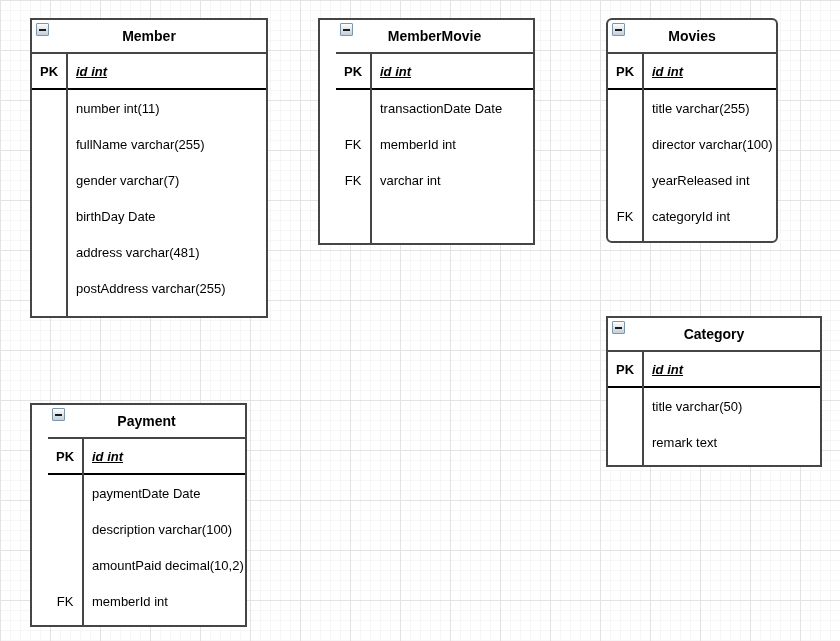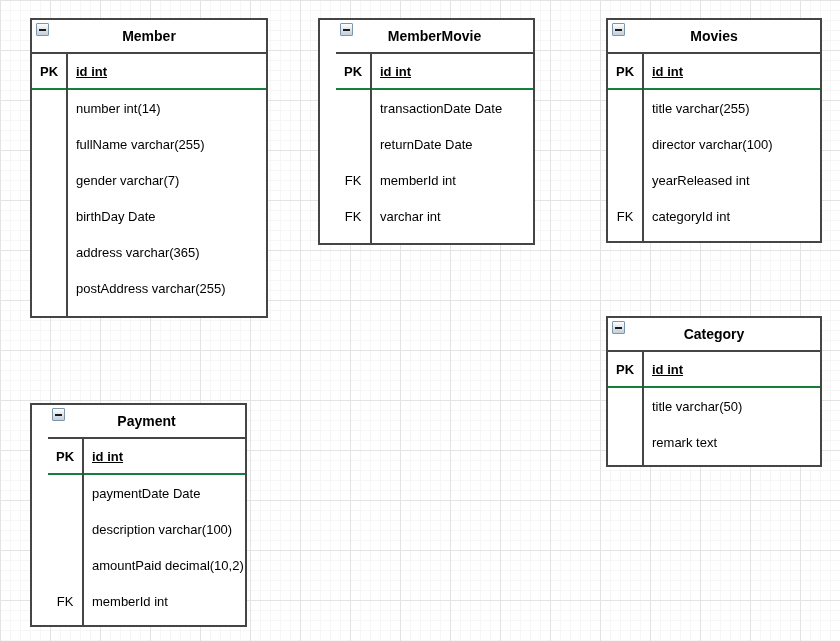--- a/index.html
+++ b/index.html
@@ -19,21 +19,21 @@
       linear-gradient(to bottom,#f6f6f6 1px,transparent 1px);
     background-size:50px 50px,50px 50px,10px 10px,10px 10px;
   }
   .tbl{
     position:absolute;box-sizing:border-box;
     background:#ffffff;border:2px solid #454545;
     display:flex;flex-direction:column;
   }
   #t-member     {left:30px; top:18px; width:238px;height:300px;}
   #t-membermovie{left:318px;top:18px; width:217px;height:227px;padding-left:16px;}
-  #t-movies     {left:606px;top:18px; width:216px;height:225px;}
+  #t-movies     {left:606px;top:18px; width:172px;height:225px;border-radius:6px;}
   #t-category   {left:606px;top:316px;width:216px;height:151px;}
   #t-payment    {left:30px; top:403px;width:217px;height:224px;padding-left:16px;}
 
   .tbl-header{
     position:relative;flex:0 0 32px;height:32px;
     border-bottom:2px solid #454545;
     display:flex;align-items:center;justify-content:center;
     font-weight:bold;font-size:14px;
   }
   .collapse-btn{
@@ -41,24 +41,24 @@
     box-sizing:border-box;border:1px solid #7e96ab;border-radius:1px;
     background:linear-gradient(180deg,#fdfdfd 0%,#c3cfda 100%);
     display:flex;align-items:center;justify-content:center;
     cursor:pointer;
   }
   .collapse-btn .bar{width:7px;height:2px;background:#1a1a1a;}
 
   .tbl-lower{position:relative;flex:1;display:flex;flex-direction:column;overflow:hidden;}
   .vline{position:absolute;left:34px;top:0;bottom:0;width:2px;background:#454545;}
   .row{display:flex;height:36px;flex:0 0 36px;align-items:center;font-size:13px;}
-  .row.pk{height:34px;flex:0 0 34px;border-bottom:2px solid #15803d;font-weight:bold;}
+  .row.pk{height:34px;flex:0 0 34px;border-bottom:2px solid #000000;font-weight:bold;}
   .key{width:34px;flex:0 0 34px;text-align:center;}
   .field{flex:1;margin-left:2px;padding-left:8px;white-space:nowrap;}
-  .row.pk .field{text-decoration:underline;}
+  .row.pk .field{text-decoration:underline;font-style:italic;}
 </style>
 </head>
 <body>
 
 <div class="canvas">
 
   <div class="tbl" id="t-member">
     <div class="tbl-header">
       <span class="collapse-btn">
           <span class="bar"></span>
@@ -66,37 +66,37 @@
       <span>Member</span>
     </div>
     <div class="tbl-lower">
       <div class="vline"></div>
       <div class="row pk">
         <span class="key">PK</span>
         <span class="field">id int</span>
       </div>
       <div class="row">
         <span class="key"></span>
-        <span class="field">number int(14)</span>
+        <span class="field">number int(11)</span>
       </div>
       <div class="row">
         <span class="key"></span>
         <span class="field">fullName varchar(255)</span>
       </div>
       <div class="row">
         <span class="key"></span>
         <span class="field">gender varchar(7)</span>
       </div>
       <div class="row">
         <span class="key"></span>
         <span class="field">birthDay Date</span>
       </div>
       <div class="row">
         <span class="key"></span>
-        <span class="field">address varchar(365)</span>
+        <span class="field">address varchar(481)</span>
       </div>
       <div class="row">
         <span class="key"></span>
         <span class="field">postAddress varchar(255)</span>
       </div>
     </div>
   </div>
 
   <div class="tbl" id="t-membermovie">
     <div class="tbl-header">
@@ -109,24 +109,20 @@
       <div class="vline"></div>
       <div class="row pk">
         <span class="key">PK</span>
         <span class="field">id int</span>
       </div>
       <div class="row">
         <span class="key"></span>
         <span class="field">transactionDate Date</span>
       </div>
       <div class="row">
-        <span class="key"></span>
-        <span class="field">returnDate Date</span>
-      </div>
-      <div class="row">
         <span class="key">FK</span>
         <span class="field">memberId int</span>
       </div>
       <div class="row">
         <span class="key">FK</span>
         <span class="field">varchar int</span>
       </div>
     </div>
   </div>
 

